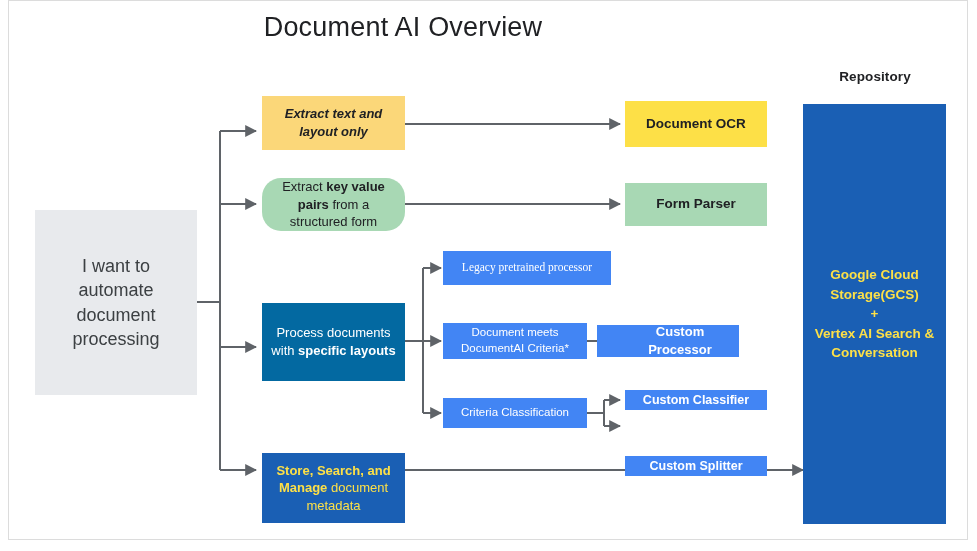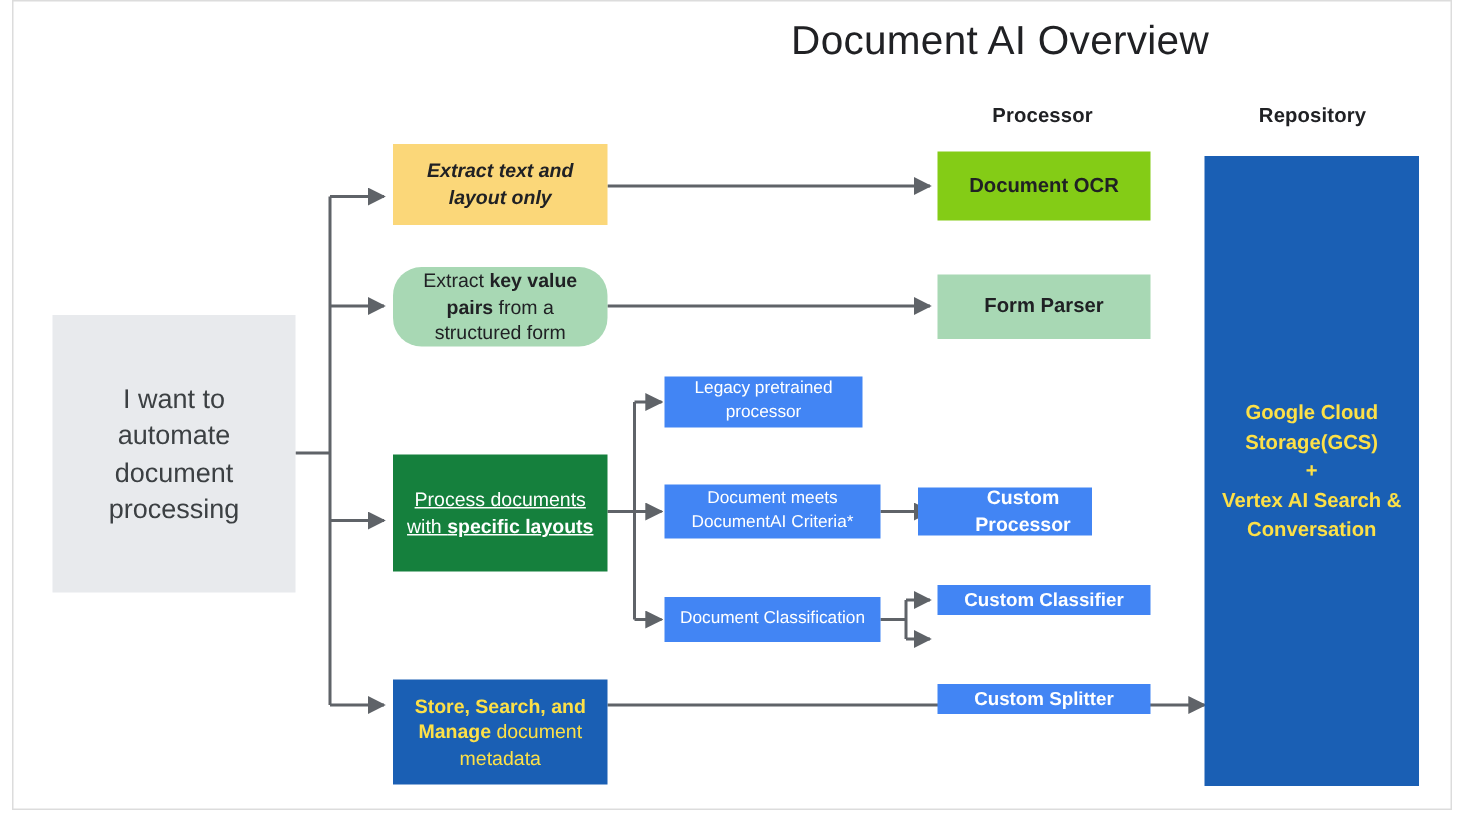--- a/index.html
+++ b/index.html
@@ -27,21 +27,21 @@
     border: 1px solid #dcdcdc;
     box-sizing: border-box;
     background: #ffffff;
   }
 
   .title {
     position: absolute;
     left: 0;
     top: 12px;
     width: 806px;
-    text-align: right;
+    text-align: center;
     font-size: 27px;
     color: #202124;
     letter-spacing: 0.2px;
   }
 
   .col-header {
     position: absolute;
     font-size: 13.5px;
     font-weight: bold;
     color: #202124;
@@ -55,21 +55,21 @@
     align-items: center;
     justify-content: center;
     text-align: center;
     box-sizing: border-box;
     line-height: 1.35;
   }
   .node .txt { display: block; width: 100%; padding: 0 8px; }
   .node b { font-weight: bold; }
 
   .n-gray   { background: #e8eaed; color: #3c4043; font-size: 18px; }
-  .n-yellow { background: #84cc16; color: #202124; }
+  .n-yellow { background: #fde047; color: #202124; }
   .n-green  { background: #a8d8b4; color: #202124; }
   .n-blue   { background: #4285f4; color: #ffffff; }
   .n-darkblue { background: #1a5fb4; color: #fde047; margin-top: 16px; }
 
   .bold13 { font-size: 13px; font-weight: bold; }
   .reg13  { font-size: 13px; font-weight: normal; }
   .reg115 { font-size: 11.5px; font-weight: normal; }
   .bold12 { font-size: 12.5px; font-weight: bold; }
   .bold135{ font-size: 13.5px; font-weight: bold; }
 
@@ -88,21 +88,20 @@
   }
 </style>
 </head>
 <body>
 
 <div id="canvas">
   <div id="frame"></div>
 
   <div class="title">Document AI Overview</div>
 
-  <div class="col-header" style="left:620px; top:69px; width:150px;">Processor</div>
   <div class="col-header" style="left:800px; top:69px; width:150px;">Repository</div>
 
   <svg class="wires" viewBox="0 0 977 551">
     <defs>
       <marker id="arrow" viewBox="0 0 10 10" refX="9" refY="5" markerWidth="6" markerHeight="6" orient="auto-start-reverse">
         <path d="M 0 0 L 10 5 L 0 10 z" fill="#5f6368"></path>
       </marker>
     </defs>
 
     <path class="wire" d="M 197 302 L 220 302"></path>
@@ -139,45 +138,45 @@
   </div>
 
   <div class="node n-yellow" style="left: 262px; top: 96px; width: 143px; height: 54px; background: rgb(251, 215, 121); font-style: italic;">
     <span class="txt bold13"><span>Extract </span><b>text and layout</b><span> only</span></span>
   </div>
 
   <div class="node n-green" style="left: 262px; top: 178px; width: 143px; height: 53px; background: rgb(168, 216, 180); border-radius: 19px;">
     <span class="txt reg13"><span>Extract </span><b>key value pairs</b><span> from a structured form</span></span>
   </div>
 
-  <div class="node n-blue" style="left: 262px; top: 303px; width: 143px; height: 78px; background: #15803d; text-decoration: underline;">
+  <div class="node n-blue" style="left: 262px; top: 303px; width: 143px; height: 78px; background: #0369a1;">
     <span class="txt reg13"><span>Process documents with </span><b>specific layouts</b></span>
   </div>
 
   <div class="node n-darkblue" style="left: 262px; top: 437px; width: 143px; height: 70px; background: rgb(26, 95, 180);">
     <span class="txt reg13"><b>Store, Search, and Manage</b><span> document metadata</span></span>
   </div>
 
-  <div class="node n-blue" style="left:443px; top:251px; width:132px; height:34px;">
+  <div class="node n-blue" style="left:443px; top:251px; width:168px; height:34px;font-family:Liberation Serif, serif;">
     <span class="txt reg115">Legacy pretrained processor</span>
   </div>
   <div class="node n-blue" style="left:443px; top:323px; width:144px; height:36px;">
     <span class="txt reg115">Document meets DocumentAI Criteria*</span>
   </div>
   <div class="node n-blue" style="left:443px; top:398px; width:144px; height:30px;">
-    <span class="txt reg115">Document Classification</span>
+    <span class="txt reg115">Criteria Classification</span>
   </div>
 
   <div class="node n-yellow" style="left:625px; top:101px; width:142px; height:46px;">
     <span class="txt bold135">Document OCR</span>
   </div>
   <div class="node n-green" style="left:625px; top:183px; width:142px; height:43px;">
     <span class="txt bold135">Form Parser</span>
   </div>
-  <div class="node n-blue" style="left:612px; top:325px; width:116px; height:32px;padding-left:24px;">
+  <div class="node n-blue" style="left:597px; top:325px; width:142px; height:32px;padding-left:24px;">
     <span class="txt bold13">Custom Processor</span>
   </div>
   <div class="node n-blue" style="left:625px; top:390px; width:142px; height:20px;">
     <span class="txt bold12">Custom Classifier</span>
   </div>
   <div class="node n-blue" style="left:625px; top:416px; width:142px; height:20px;margin-top:40px;">
     <span class="txt bold12">Custom Splitter</span>
   </div>
 
   <div class="node n-darkblue" style="left: 803px; top: 88px; width: 143px; height: 420px; background: rgb(26, 95, 180);">

